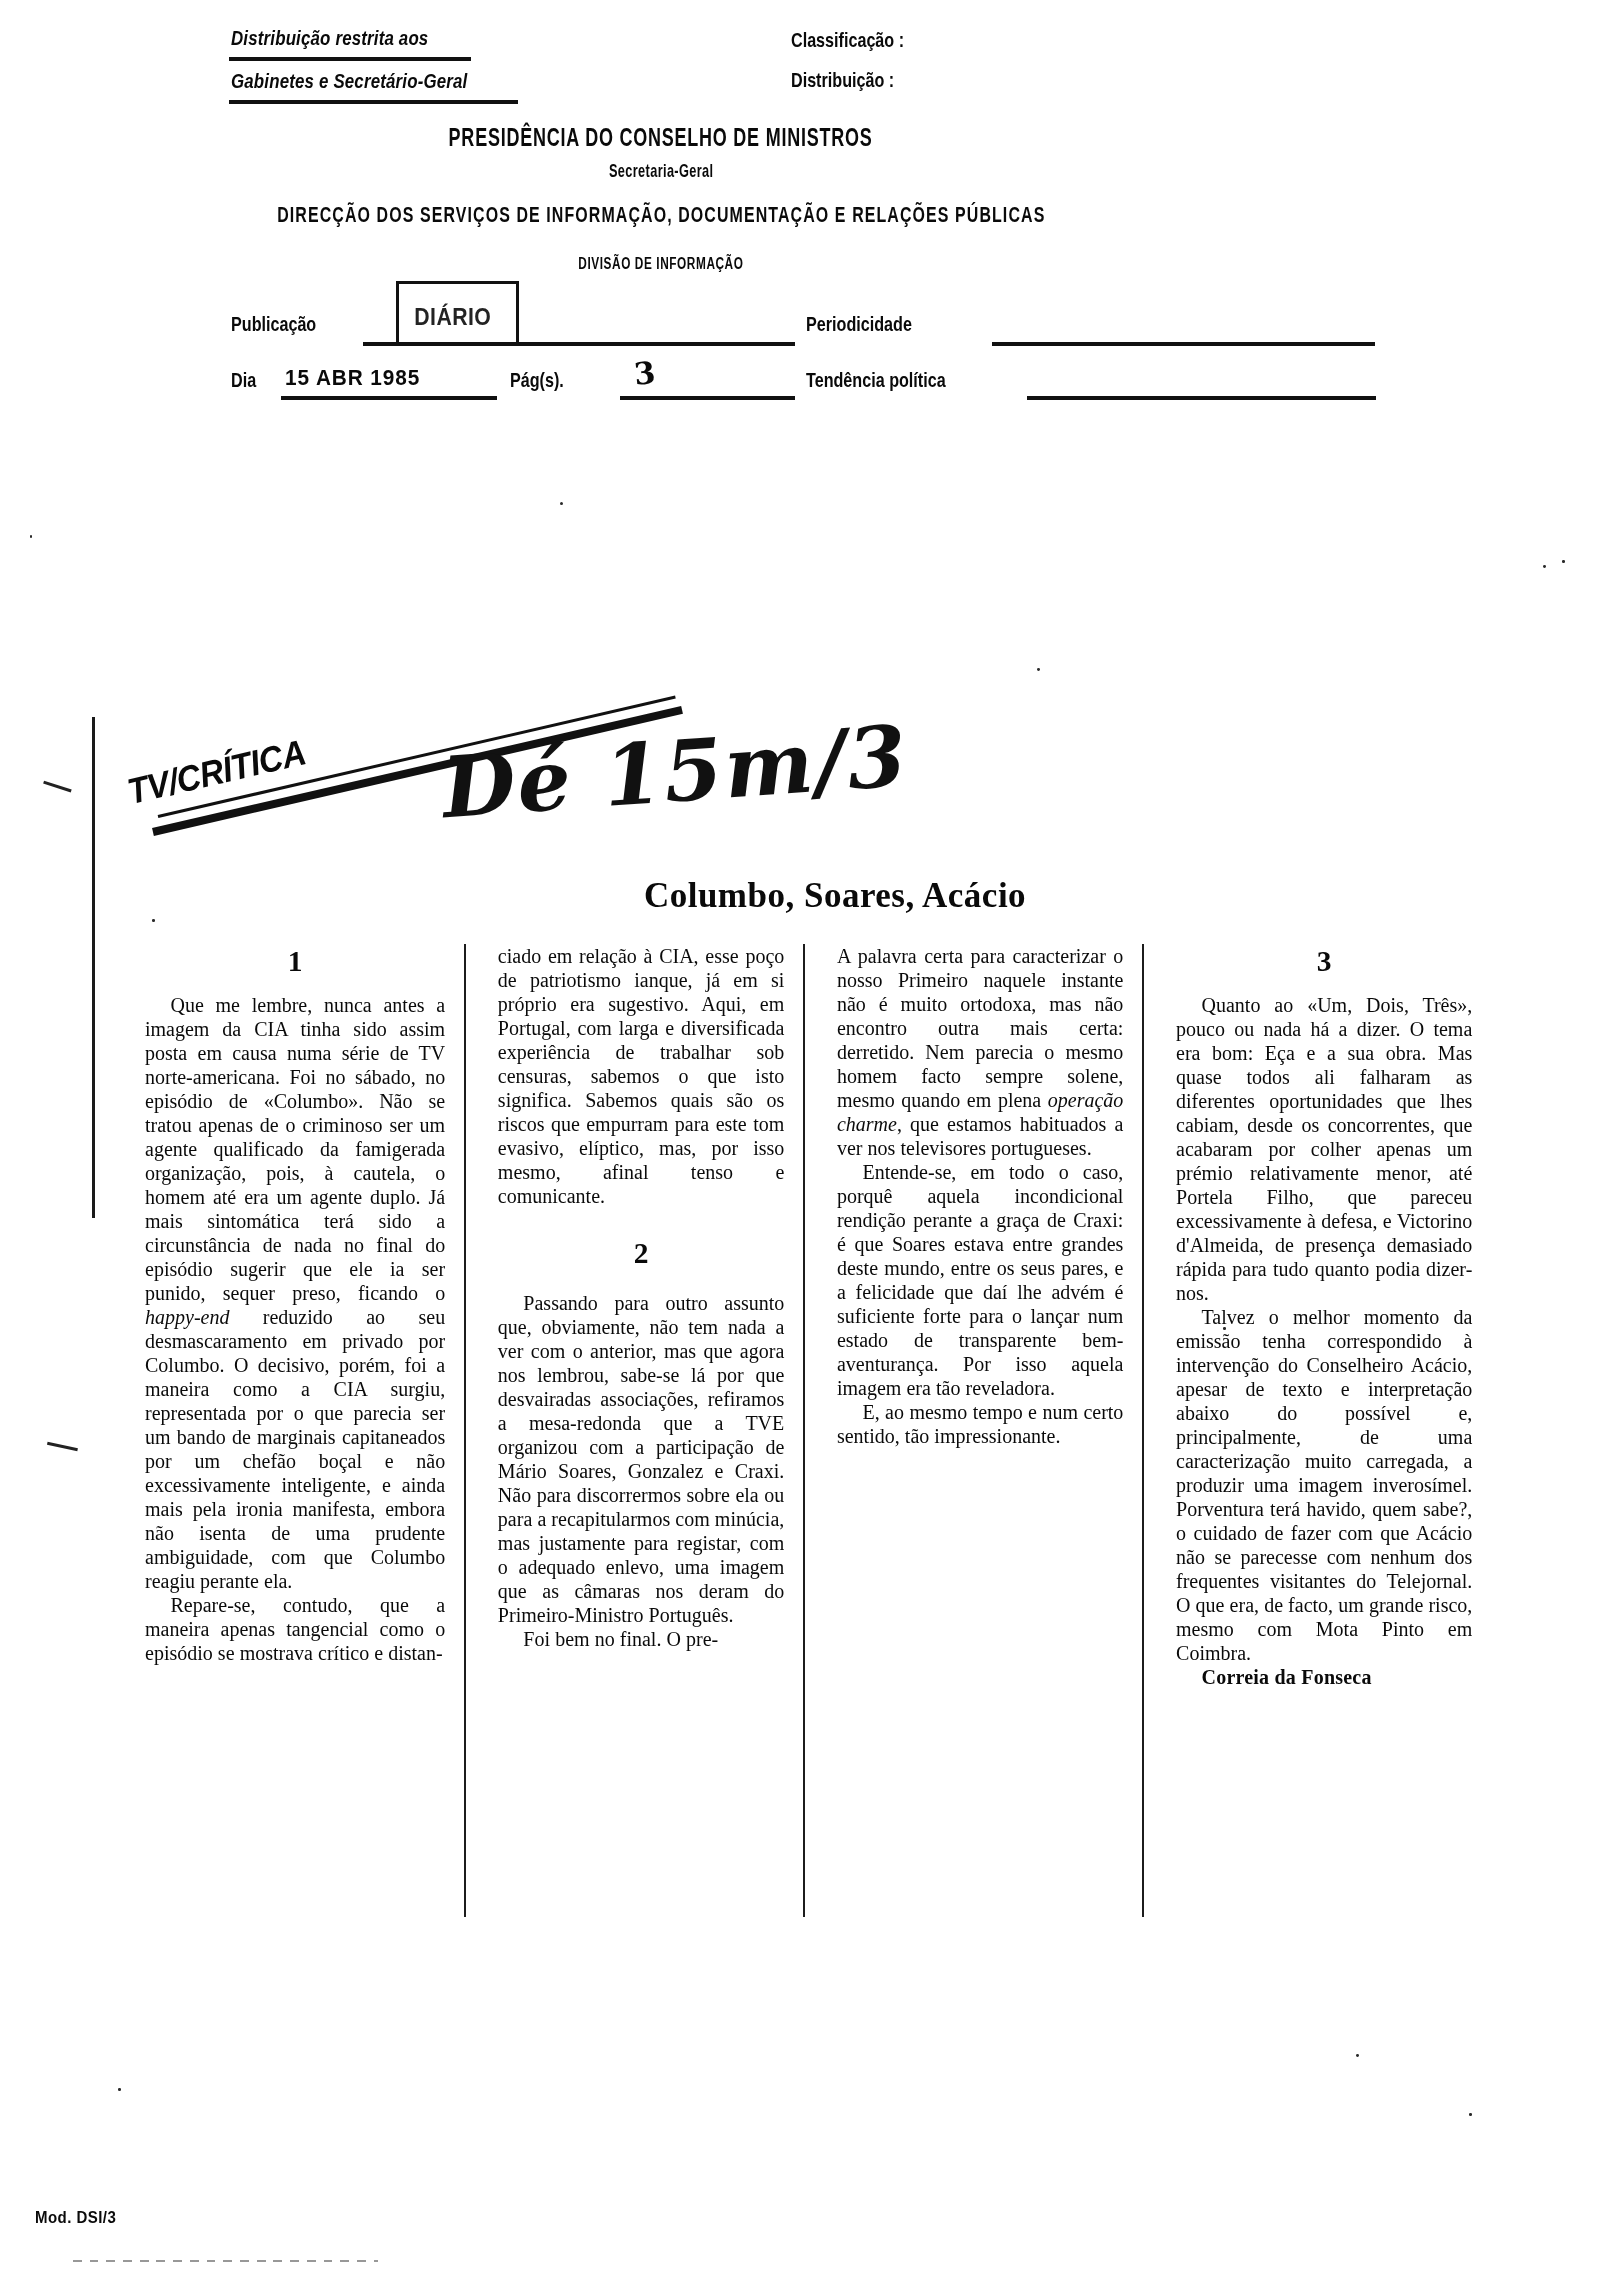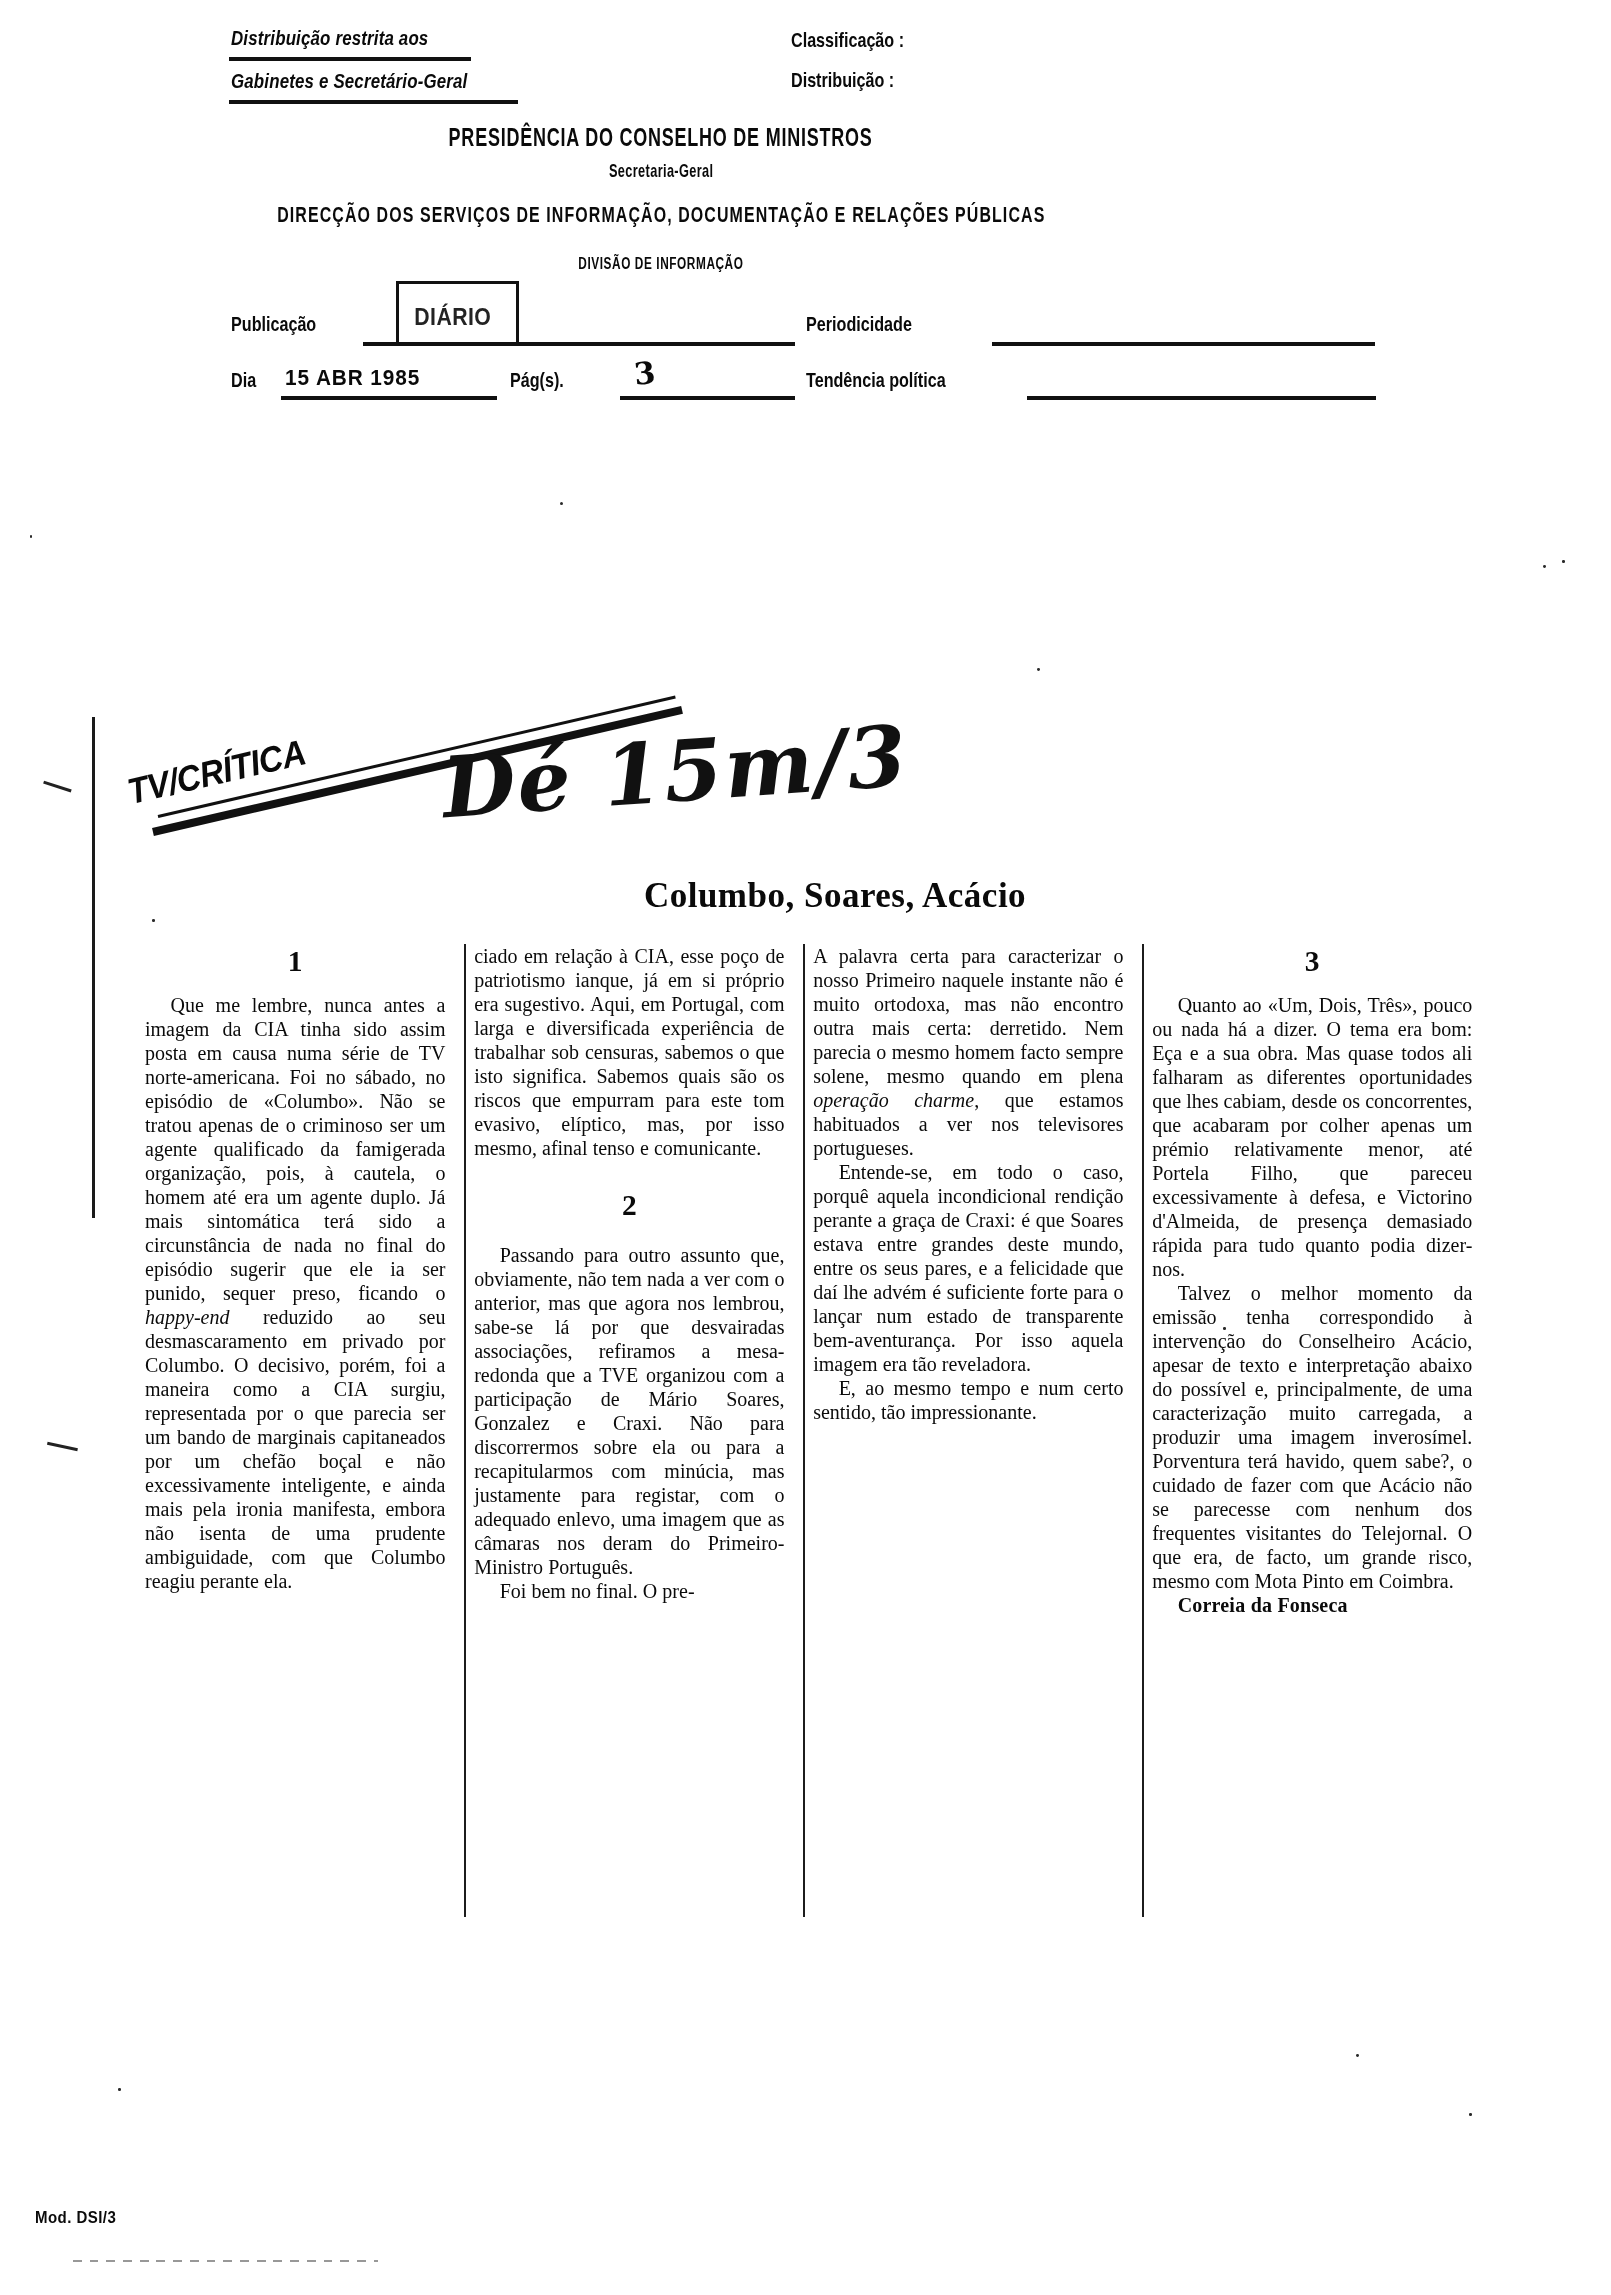--- a/index.html
+++ b/index.html
@@ -169,21 +169,21 @@
     width:1346px; height:973px;
     display:flex;
     gap:0;
   }
   .col {
     width:317px;
     position:relative;
     padding-right:18.7px;
     box-sizing:border-box;
   }
-  .col + .col { border-left:2.5px solid #1c1c1c; padding-left:8px; }
+  .col + .col { border-left:2.5px solid #1c1c1c; padding-left:32px; }
   .col.c1 { width:324px; }
   .col.c2 { width:344px; }
   .col.c3 { width:344px; }
   .col.c4 { width:354px; }
 
   .secnum {
     text-align:center;
     font-family:"Liberation Serif", serif;
     font-weight:bold;
     font-size:29.5px;
@@ -304,20 +304,21 @@
 <div class="left-tick1"></div>
 <div class="left-tick2"></div>
 
 <div class="headline">Columbo, Soares, Acácio</div>
 
 <div class="cols">
 
   <div class="col c1">
     <div class="secnum">1</div>
     <p><span>Que me lembre, nunca antes a imagem da CIA tinha sido assim posta em causa numa série de TV norte-americana. Foi no sábado, no episódio de «Columbo». Não se tratou apenas de o criminoso ser um agente qualificado da famigerada organização, pois, à cautela, o homem até era um agente duplo. Já mais sintomática terá sido a circunstância de nada no final do episódio sugerir que ele ia ser punido, sequer preso, ficando o </span><em>happy-end</em><span> reduzido ao seu desmascaramento em privado por Columbo. O decisivo, porém, foi a maneira como a CIA surgiu, representada por o que parecia ser um bando de marginais capitaneados por um chefão boçal e não excessivamente inteligente, e ainda mais pela ironia manifesta, embora não isenta de uma prudente ambiguidade, com que Columbo reagiu perante ela.</span></p>
+    <p>Repare-se, contudo, que a maneira apenas tangencial como o episódio se mostrava crítico e distan-</p>
   </div>
 
   <div class="col c2">
     <p class="noind">ciado em relação à CIA, esse poço de patriotismo ianque, já em si próprio era sugestivo. Aqui, em Portugal, com larga e diversificada experiência de trabalhar sob censuras, sabemos o que isto significa. Sabemos quais são os riscos que empurram para este tom evasivo, elíptico, mas, por isso mesmo, afinal tenso e comunicante.</p>
     <div class="secnum tight">2</div>
     <p>Passando para outro assunto que, obviamente, não tem nada a ver com o anterior, mas que agora nos lembrou, sabe-se lá por que desvairadas associações, refiramos a mesa-redonda que a TVE organizou com a participação de Mário Soares, Gonzalez e Craxi. Não para discorrermos sobre ela ou para a recapitularmos com minúcia, mas justamente para registar, com o adequado enlevo, uma imagem que as câmaras nos deram do Primeiro-Ministro Português.</p>
     <p>Foi bem no final. O pre-</p>
   </div>
 
   <div class="col c3">

